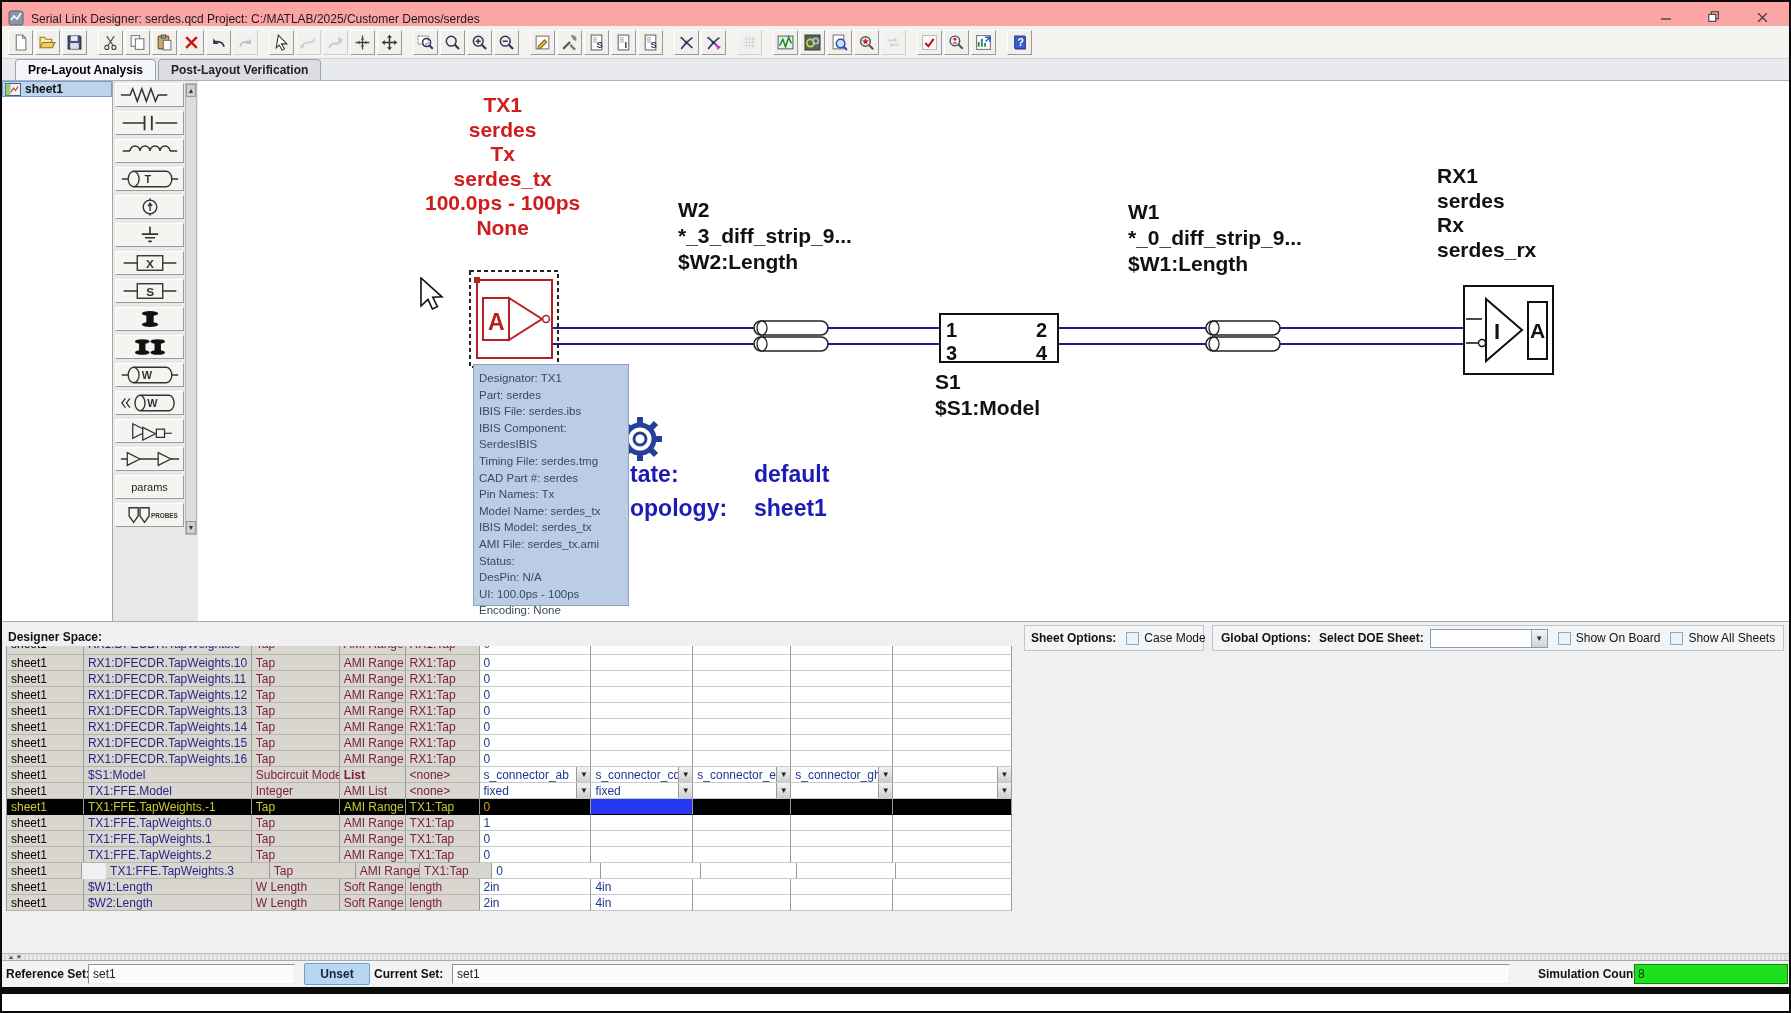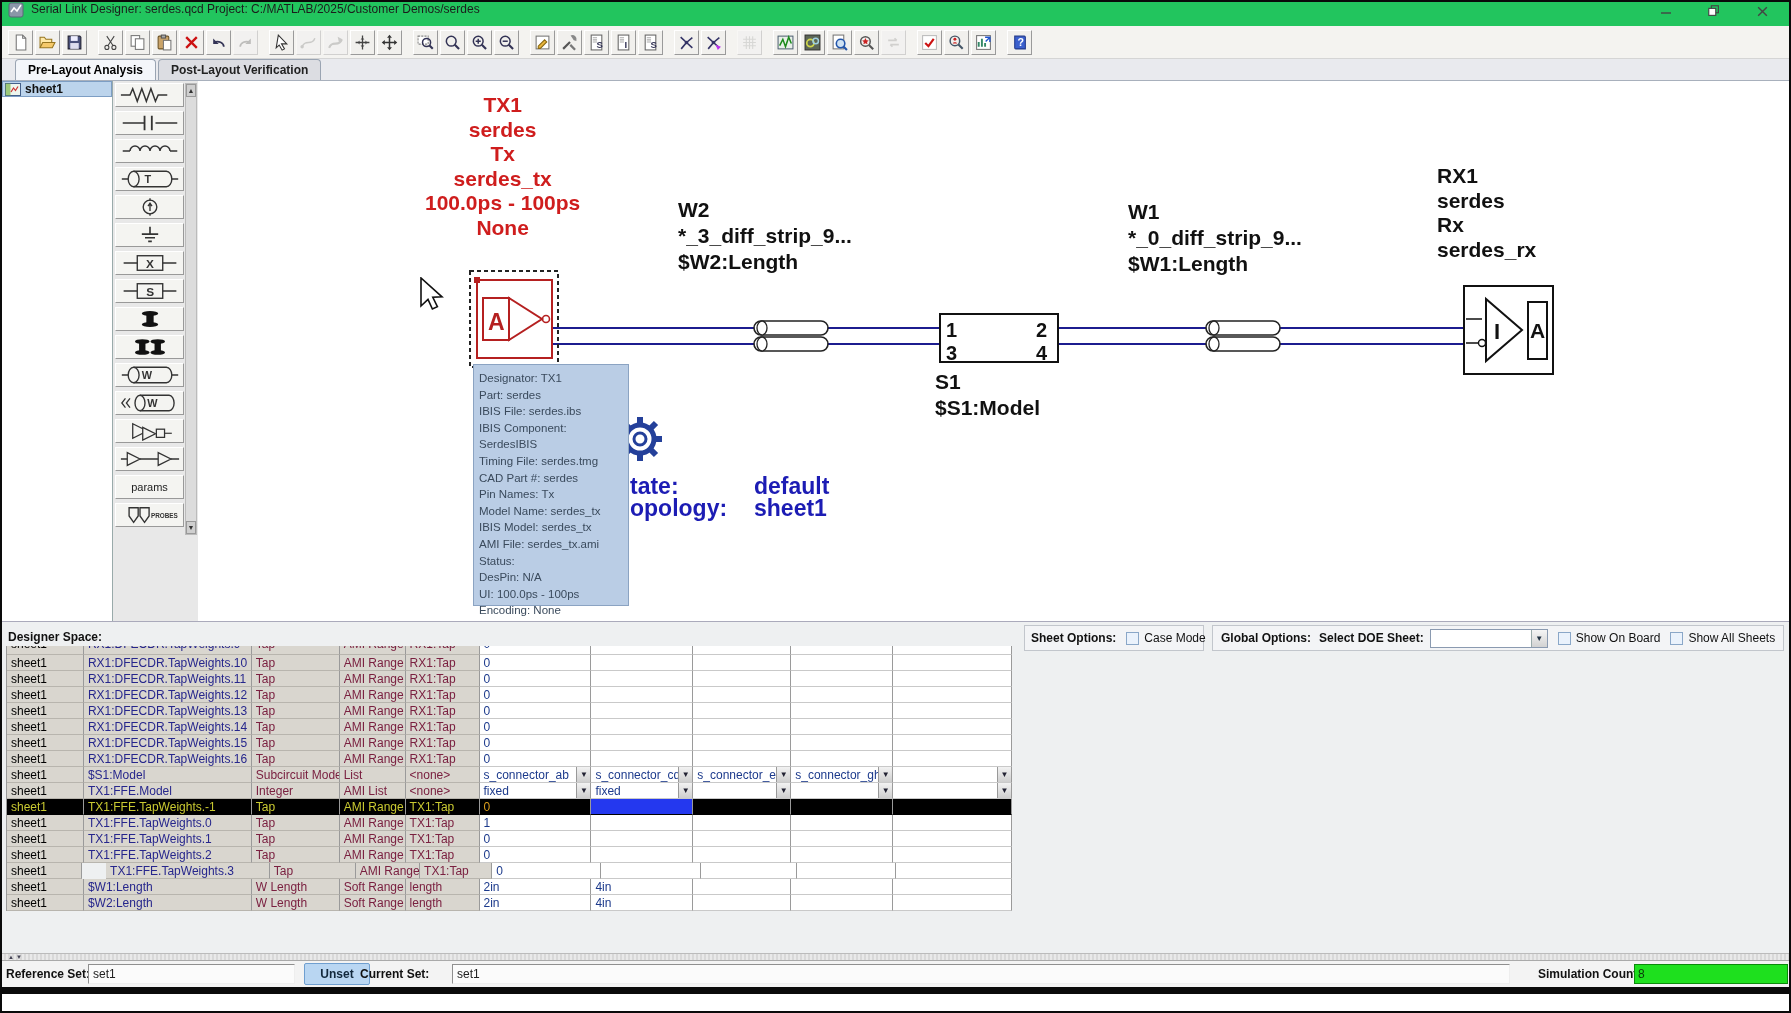--- a/index.html
+++ b/index.html
@@ -1,20 +1,20 @@
 <!DOCTYPE html>
 <html><head>
 <meta charset="utf-8">
 <style>
   * { margin:0; padding:0; box-sizing:border-box; }
   body { font-family:"Liberation Sans", sans-serif; background:#444; }
   .root { width:1791px; height:1013px; position:relative; background:#fff; border:2px solid #0a0a0a; overflow:hidden; }
 
   
-  .titlebar { height:24px; background:#22c55e; display:flex; align-items:flex-start; padding:0 6px; }
+  .titlebar { height:24px; background:#fca5a5; display:flex; align-items:flex-end; padding:0 6px; }
   .app-icon { width:16px; height:16px; margin-right:7px; flex:0 0 auto; }
   .title-text { font-size:12px; color:#1c1c1c; white-space:nowrap; }
   .win-controls { margin-left:auto; display:flex; align-items:center; gap:26px; padding-right:10px; }
   .win-btn { width:22px; height:18px; display:flex; align-items:center; justify-content:center; color:#444; font-size:14px; cursor:default; }
   .win-btn svg { display:block; }
 
   
   .menubar { height:20px; background:#fdfdfd; display:flex; align-items:center; padding-left:4px; border-bottom:1px solid #e2e2e2; }
   .menu-item { font-size:13px; font-weight:bold; color:#111; padding:1px 9px; white-space:nowrap; }
   .menu-item u { text-decoration:underline; }
@@ -598,21 +598,21 @@
         <div>S1</div>
         <div>$S1:Model</div>
       </div>
       <div class="sch-label sch-black lbl-21" style="left:1239px; top:83px;">
         <div>RX1</div>
         <div>serdes</div>
         <div>Rx</div>
         <div>serdes_rx</div>
       </div>
 
-      <div class="blue-line" style="left:432px; top:392px;">
+      <div class="blue-line" style="left:432px; top:380px;">
         <span class="pfx">tate:</span><span>default</span>
       </div>
       <div class="blue-line" style="left:432px; top:414px;">
         <span class="pfx">opology:</span><span>sheet1</span>
       </div>
 
       <div class="tooltip" id="tooltip">
           <div>Designator: TX1</div>
           <div>Part: serdes</div>
           <div>IBIS File: serdes.ibs</div>
@@ -916,21 +916,21 @@
           <div class="ss-row">
             <div class="cell g c-net" style="width: 77px;">
               <span class="ct">sheet1</span>
             </div>
             <div class="cell g c-var" style="width: 168px;">
               <span class="ct">$S1:Model</span>
             </div>
             <div class="cell g c-type" style="width: 88px;">
               <span class="ct">Subcircuit Model</span>
             </div>
-            <div class="cell g c-fmt" style="width: 66px;">
+            <div class="cell g c-fmt" style="width: 66px; font-weight: bold;">
               <span class="ct">List</span>
             </div>
             <div class="cell g c-grp" style="width: 74px;">
               <span class="ct">&lt;none&gt;</span>
             </div>
             <div class="cell v c-val" style="width: 112px;">
               <span class="ct">s_connector_ab</span>
               <span class="ddbtn">▼</span>
             </div>
             <div class="cell v c-val" style="width: 102px;">
@@ -1216,20 +1216,20 @@
   </div>
 
   <div class="splitter">
     <div class="split-arrows">▲▼</div>
   </div>
 
   <div class="statusbar">
     <span class="sb-lab" style="left:4px">Reference Set:</span>
     <span class="sb-field" style="left:86px; width:207px;">set1</span>
     <span class="unset-btn">Unset</span>
-    <span class="sb-lab" style="left:358px">Current Set:</span>
+    <span class="sb-lab" style="left:372px">Current Set:</span>
     <span class="sb-field" style="left:450px; width:1058px;">set1</span>
     <span class="sb-lab" style="left:1536px">Simulation Count:</span>
     <span class="sim-green">8</span>
   </div>
 
   <div class="bottom-strip"></div>
 </div>
 
 </body></html>

